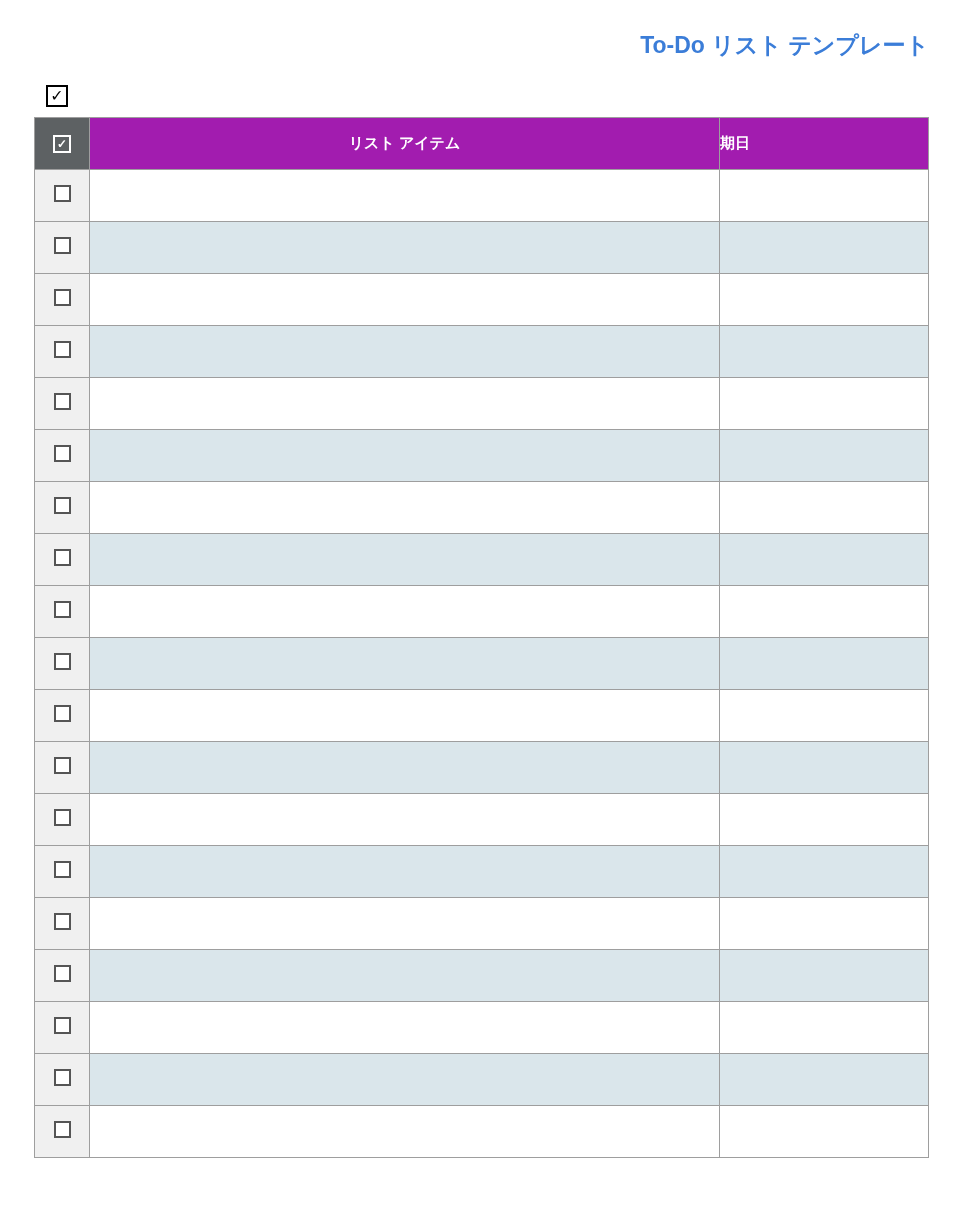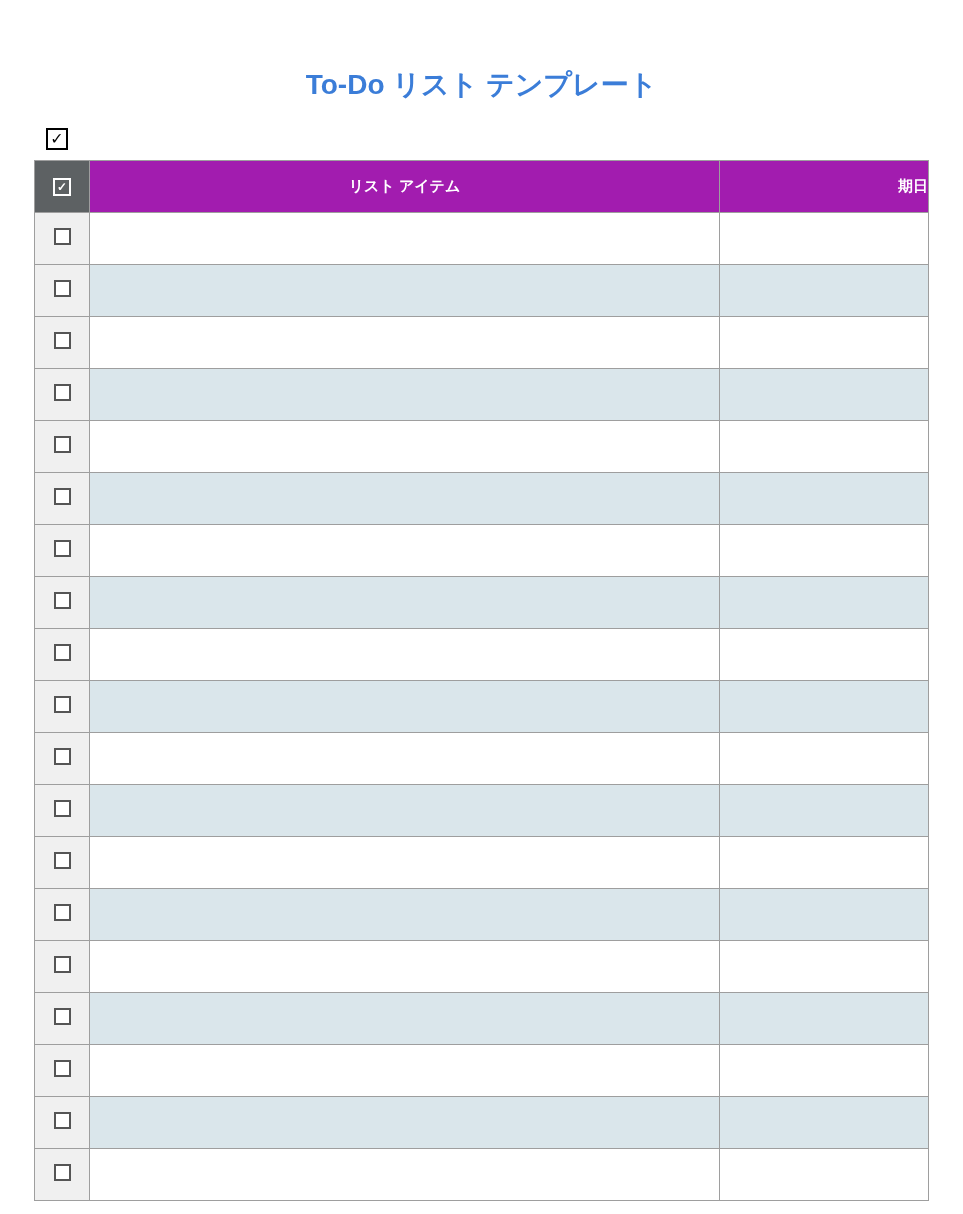--- a/index.html
+++ b/index.html
@@ -7,26 +7,25 @@
       padding: 0;
       box-sizing: border-box;
     }
     body {
       font-family: "Hiragino Sans", "Meiryo", sans-serif;
       background: #ffffff;
       padding: 30px 34px;
       width: 963px;
     }
     .title {
-      text-align: center;
-      font-size: 28px;
+      text-align: right;
+      font-size: 23px;
       font-weight: bold;
       color: #3b7dd8;
       margin-bottom: 24px;
-      margin-top: 36px;
     }
     .top-check {
       margin-left: 12px;
       margin-bottom: 10px;
     }
     .top-check-box {
       display: inline-flex;
       align-items: center;
       justify-content: center;
       width: 22px;
@@ -49,21 +48,21 @@
     }
     .col-check {
       width: 55px;
       text-align: center;
     }
     .col-item {
       text-align: center;
     }
     .col-due {
       width: 209px;
-      text-align: right;
+      text-align: left;
     }
     thead th {
       color: #ffffff;
       font-weight: bold;
       font-size: 15px;
     }
     thead th.col-check {
       background: #5d6163;
     }
     thead th.col-item,

